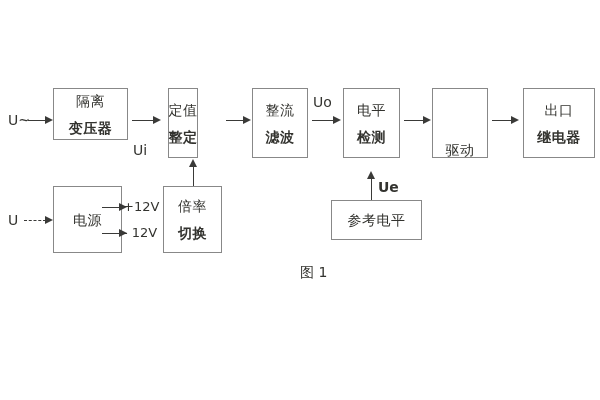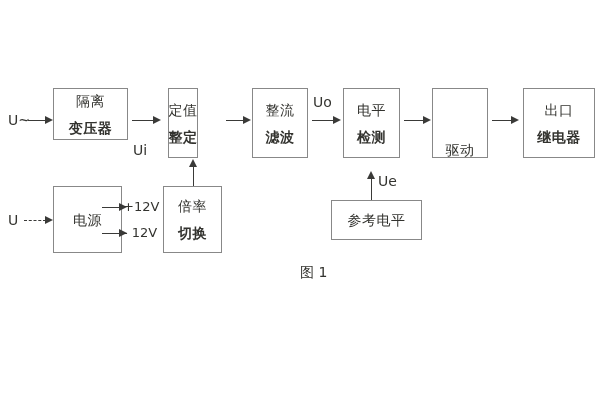--- a/index.html
+++ b/index.html
@@ -169,17 +169,17 @@
 
   <div class="vline" style="left:193px; top:166px; height:20px;"></div>
   <div class="arrow-u" style="left:189px; top:159px;"></div>
 
   <div class="box single" style="left:331px; top:200px; width:91px; height:40px;">
     <span class="ln">参考电平</span>
   </div>
 
   <div class="vline" style="left:371px; top:178px; height:22px;"></div>
   <div class="arrow-u" style="left:367px; top:171px;"></div>
-  <div class="label sig" style="left:378px; top:174px;">Ue</div>
+  <div class="label sig" style="left:378px; top:180px;font-weight:bold;">Ue</div>
 
   <div class="caption" style="left:300px; top:265px;">图 1</div>
 
 </div>
 
 </body></html>

